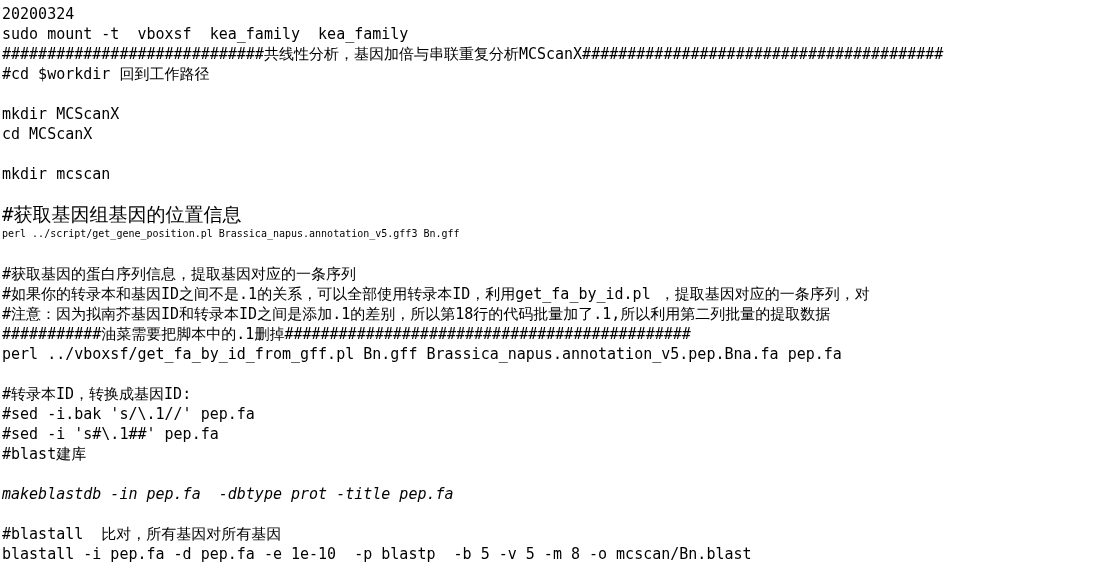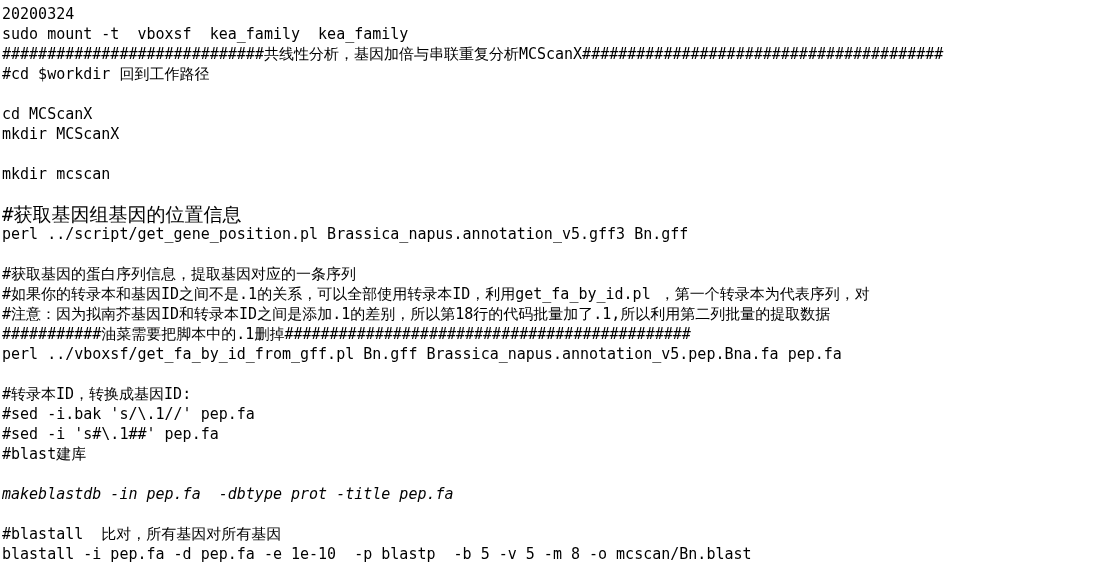--- a/index.html
+++ b/index.html
@@ -41,30 +41,30 @@
 </head>
 <body style="background: rgb(255, 255, 255);">
 
 <div id="doc" style="background: rgb(255, 255, 255); color: rgb(0, 0, 0);">
   <div id="lines-container">
       <div class="line" style="font-size: 15px; line-height: 20px; height: 20px;">20200324</div>
       <div class="line" style="font-size: 15px; line-height: 20px; height: 20px;">sudo mount -t  vboxsf  kea_family  kea_family</div>
       <div class="line" style="font-size: 15px; line-height: 20px; height: 20px;">#############################共线性分析，基因加倍与串联重复分析MCScanX########################################</div>
       <div class="line" style="font-size: 15px; line-height: 20px; height: 20px;">#cd $workdir 回到工作路径</div>
       <div class="line blank" style="font-size: 15px; line-height: 20px; height: 20px;"></div>
+      <div class="line" style="font-size: 15px; line-height: 20px; height: 20px;">mkdir MCScanX</div>
       <div class="line" style="font-size: 15px; line-height: 20px; height: 20px;">cd MCScanX</div>
-      <div class="line" style="font-size: 15px; line-height: 20px; height: 20px;">mkdir MCScanX</div>
       <div class="line blank" style="font-size: 15px; line-height: 20px; height: 20px;"></div>
       <div class="line" style="font-size: 15px; line-height: 20px; height: 20px;">mkdir mcscan</div>
       <div class="line blank" style="font-size: 15px; line-height: 20px; height: 20px;"></div>
       <div class="line" style="font-size: 19px; line-height: 20px; height: 20px;">#获取基因组基因的位置信息</div>
-      <div class="line" style="font-size: 15px; line-height: 20px; height: 20px;">perl ../script/get_gene_position.pl Brassica_napus.annotation_v5.gff3 Bn.gff</div>
+      <div class="line" style="font-size: 10px; line-height: 20px; height: 20px;">perl ../script/get_gene_position.pl Brassica_napus.annotation_v5.gff3 Bn.gff</div>
       <div class="line blank" style="font-size: 15px; line-height: 20px; height: 20px;"></div>
       <div class="line" style="font-size: 15px; line-height: 20px; height: 20px;">#获取基因的蛋白序列信息，提取基因对应的一条序列</div>
-      <div class="line" style="font-size: 15px; line-height: 20px; height: 20px;">#如果你的转录本和基因ID之间不是.1的关系，可以全部使用转录本ID，利用get_fa_by_id.pl ，第一个转录本为代表序列，对</div>
+      <div class="line" style="font-size: 15px; line-height: 20px; height: 20px;">#如果你的转录本和基因ID之间不是.1的关系，可以全部使用转录本ID，利用get_fa_by_id.pl ，提取基因对应的一条序列，对</div>
       <div class="line" style="font-size: 15px; line-height: 20px; height: 20px;">#注意：因为拟南芥基因ID和转录本ID之间是添加.1的差别，所以第18行的代码批量加了.1,所以利用第二列批量的提取数据</div>
       <div class="line" style="font-size: 15px; line-height: 20px; height: 20px;">###########油菜需要把脚本中的.1删掉#############################################</div>
       <div class="line" style="font-size: 15px; line-height: 20px; height: 20px;">perl ../vboxsf/get_fa_by_id_from_gff.pl Bn.gff Brassica_napus.annotation_v5.pep.Bna.fa pep.fa</div>
       <div class="line blank" style="font-size: 15px; line-height: 20px; height: 20px;"></div>
       <div class="line" style="font-size: 15px; line-height: 20px; height: 20px;">#转录本ID，转换成基因ID:</div>
       <div class="line" style="font-size: 15px; line-height: 20px; height: 20px;">#sed -i.bak 's/\.1//' pep.fa</div>
       <div class="line" style="font-size: 15px; line-height: 20px; height: 20px;">#sed -i 's#\.1##' pep.fa</div>
       <div class="line" style="font-size: 15px; line-height: 20px; height: 20px;">#blast建库</div>
       <div class="line blank" style="font-size: 15px; line-height: 20px; height: 20px;"></div>
       <div class="line" style="font-size: 15px; line-height: 20px; height: 20px; font-style: italic;">makeblastdb -in pep.fa  -dbtype prot -title pep.fa</div>

